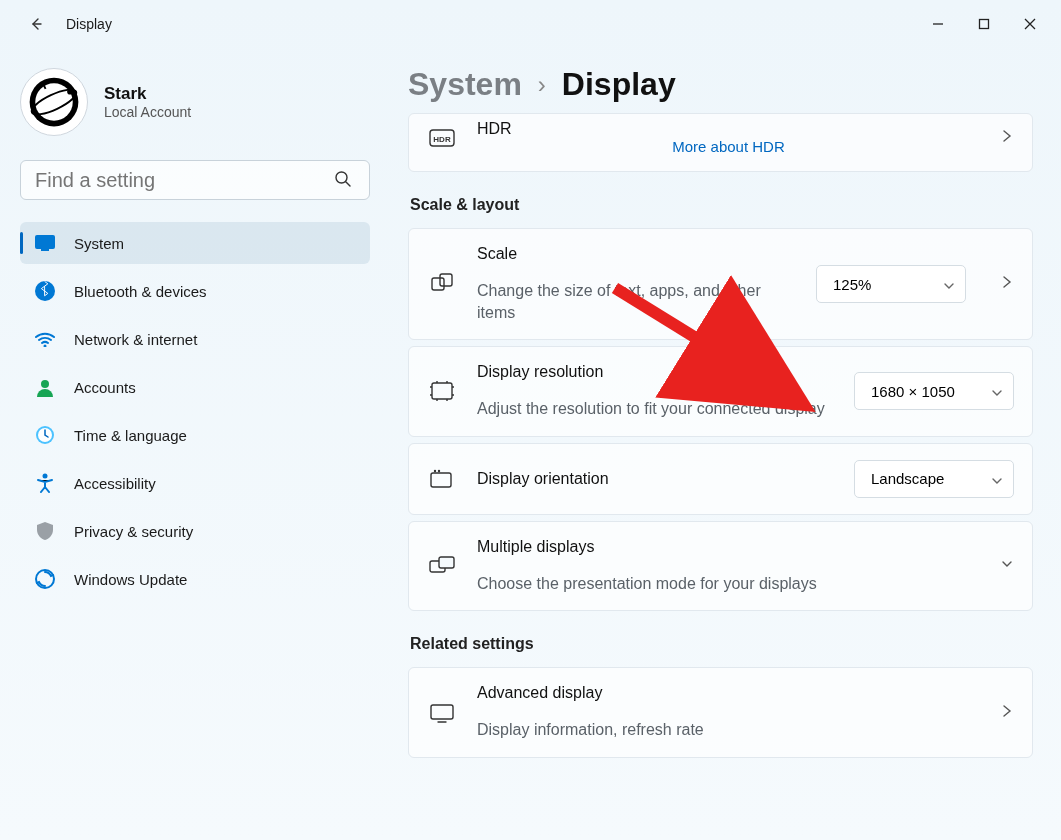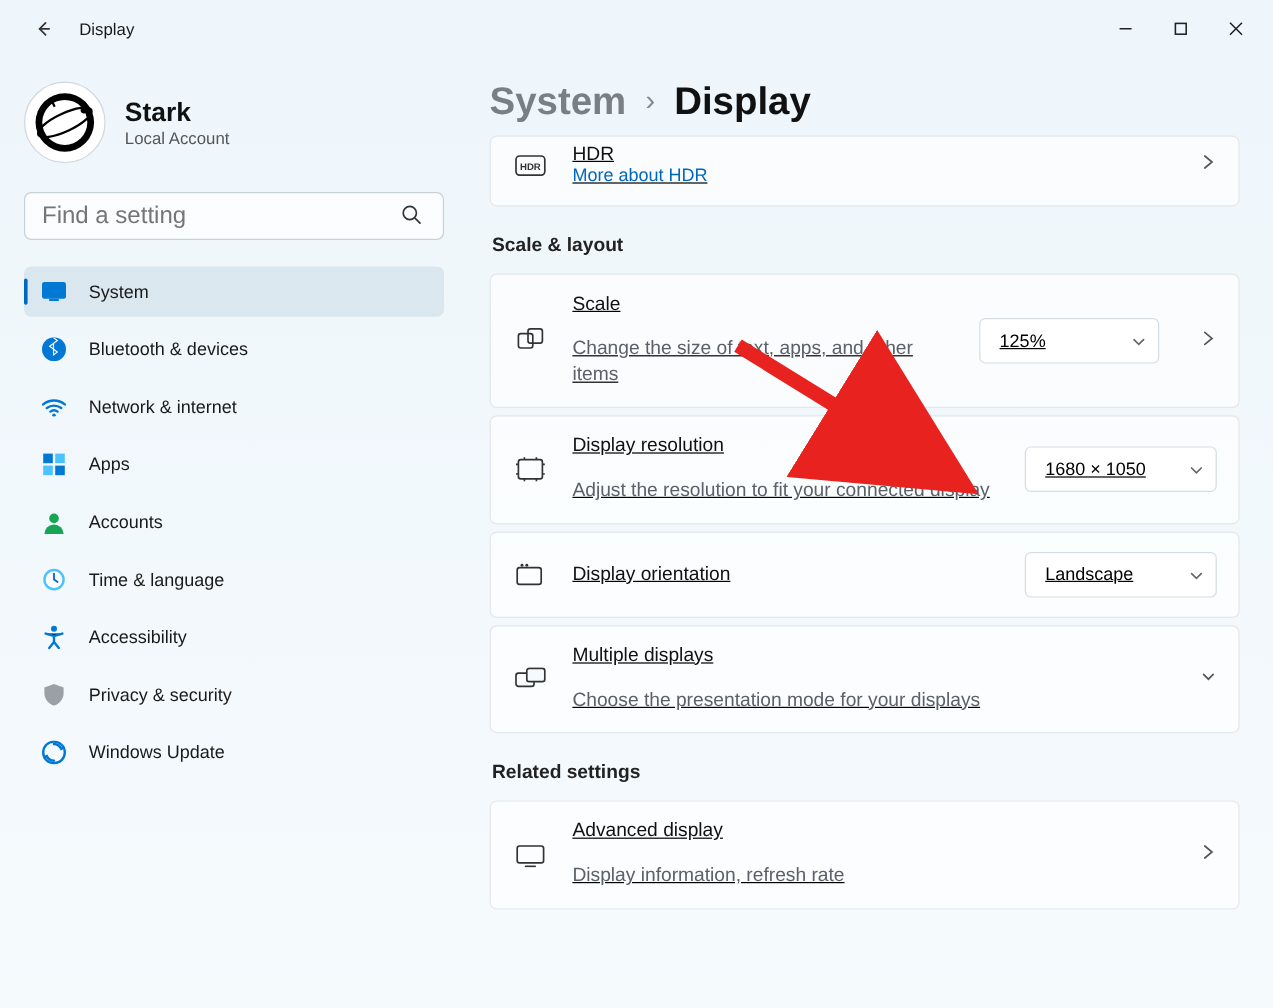--- a/index.html
+++ b/index.html
@@ -10,43 +10,43 @@
   .back-btn { width: 32px; height: 32px; display:flex; align-items:center; justify-content:center; border-radius:4px; color:#333; }
   .title { font-size: 14px; color:#1a1a1a; margin-left: 14px; font-weight:400; }
   .win-controls { margin-left:auto; display:flex; }
   .win-btn { width:46px; height:32px; display:flex; align-items:center; justify-content:center; color:#222; }
   
   .body { display:flex; height: calc(840px - 48px); }
   .sidebar { width: 380px; padding: 20px 10px 0 20px; }
   .profile { display:flex; align-items:center; gap:16px; margin-bottom:24px; }
   .avatar { width:68px; height:68px; border-radius:50%; background:#fff; border:1px solid #d0d7de; display:flex; align-items:center; justify-content:center; overflow:hidden; }
   .avatar svg { width:60px; height:60px; }
-  .user-name { font-size:22px; font-weight:600; color:#111; }
+  .user-name { font-size:17px; font-weight:600; color:#111; }
   .user-sub { font-size:14px; color:#555; }
   .search { position:relative; margin-bottom:22px; }
   .search input { width: 350px; height:40px; border:1px solid #c8d2da; border-radius:6px; padding: 0 44px 0 14px; font-size:20px; background: rgba(255,255,255,0.7); outline:none; }
   .search .sicon { position:absolute; right:18px; top:10px; color:#444; }
   .nav { display:flex; flex-direction:column; gap:6px; }
   .nav-item { display:flex; align-items:center; gap:18px; height:42px; padding: 0 14px; border-radius:6px; font-size:15px; color:#1a1a1a; cursor:pointer; position:relative; }
   .nav-item.active { background: rgba(120,160,190,0.18); }
   .nav-item.active::before { content:""; position:absolute; left:0; top:10px; bottom:10px; width:3px; background:#0067c0; border-radius:2px; }
   .nav-item .nicon { width:22px; height:22px; display:flex; align-items:center; justify-content:center; }
   
   .main { flex:1; padding: 18px 28px 0 28px; overflow:hidden; position:relative; }
   .crumb { display:flex; align-items:center; gap:16px; margin-bottom:10px; }
   .crumb-parent { font-size:32px; font-weight:600; color:#7a7f84; }
   .crumb-sep { font-size:24px; color:#888; }
   .crumb-current { font-size:32px; font-weight:600; color:#111; }
-  .card { background: rgba(255,255,255,0.65); border:1px solid #e1e8ee; border-radius:6px; margin-bottom:6px;text-decoration:underline; }
+  .card { background: rgba(255,255,255,0.65); border:1px solid #e1e8ee; border-radius:6px; margin-bottom:6px; }
   .row { display:flex; align-items:center; padding: 16px 18px; gap:20px; }
   .row .ricon { width:30px; display:flex; align-items:center; justify-content:center; color:#333; flex-shrink:0; }
   .row .rtext { flex:1; min-width:0; }
   .rtitle { font-size:16px; color:#111; font-weight:400; }
   .rsub { font-size:16px; color:#5a6168; margin-top:17px; line-height:1.35; }
-  .rlink { color:#0067c0; font-size:15px; font-weight:400; cursor:pointer; }
+  .rlink { color:#0067c0; font-size:15px; font-weight:400; cursor:pointer;text-align:center; }
   .chev { color:#555; flex-shrink:0; }
   .dropdown { height:38px; min-width:140px; padding: 0 34px 0 16px; border:1px solid #d5dde3; background:#fff; border-radius:5px; font-size:15px; display:flex; align-items:center; position:relative; cursor:pointer; flex-shrink:0; }
   .dropdown .dd-chev { position:absolute; right:10px; top:12px; color:#666; }
   .section-h { font-size:16px; font-weight:600; color:#222; margin: 24px 0 14px 2px; }
   .hdr-row .rtitle { font-size:16px; }
   
   .arrow-overlay { position:absolute; pointer-events:none; left:0; top:0; }
 </style>
 </head>
 <body>
@@ -134,31 +134,20 @@
               <svg width="20" height="16">
                 <path d="M1 6a14 14 0 0 1 18 0M4 9a10 10 0 0 1 12 0M7 12a5 5 0 0 1 6 0" stroke="#0078d4" stroke-width="2" fill="none" stroke-linecap="round"></path>
                 <circle cx="10" cy="15" r="1.5" fill="#0078d4"></circle>
               </svg>
             </span>
           <span>Network &amp; internet</span>
         </div>
         <div class="nav-item">
           <span class="nicon">
               <svg width="20" height="20">
-                <rect x="1" y="1" width="8" height="8" fill="#0078d4"></rect>
-                <rect x="11" y="1" width="8" height="8" fill="#4cc2ff"></rect>
-                <rect x="1" y="11" width="8" height="8" fill="#4cc2ff"></rect>
-                <rect x="11" y="11" width="8" height="8" fill="#0078d4"></rect>
-              </svg>
-            </span>
-          <span>Apps</span>
-        </div>
-        <div class="nav-item">
-          <span class="nicon">
-              <svg width="20" height="20">
                 <circle cx="10" cy="7" r="4" fill="#17a554"></circle>
                 <path d="M2 20a8 8 0 0 1 16 0z" fill="#17a554"></path>
               </svg>
             </span>
           <span>Accounts</span>
         </div>
         <div class="nav-item">
           <span class="nicon">
               <svg width="20" height="20">
                 <circle cx="10" cy="10" r="9" fill="#4cc2ff"></circle>

